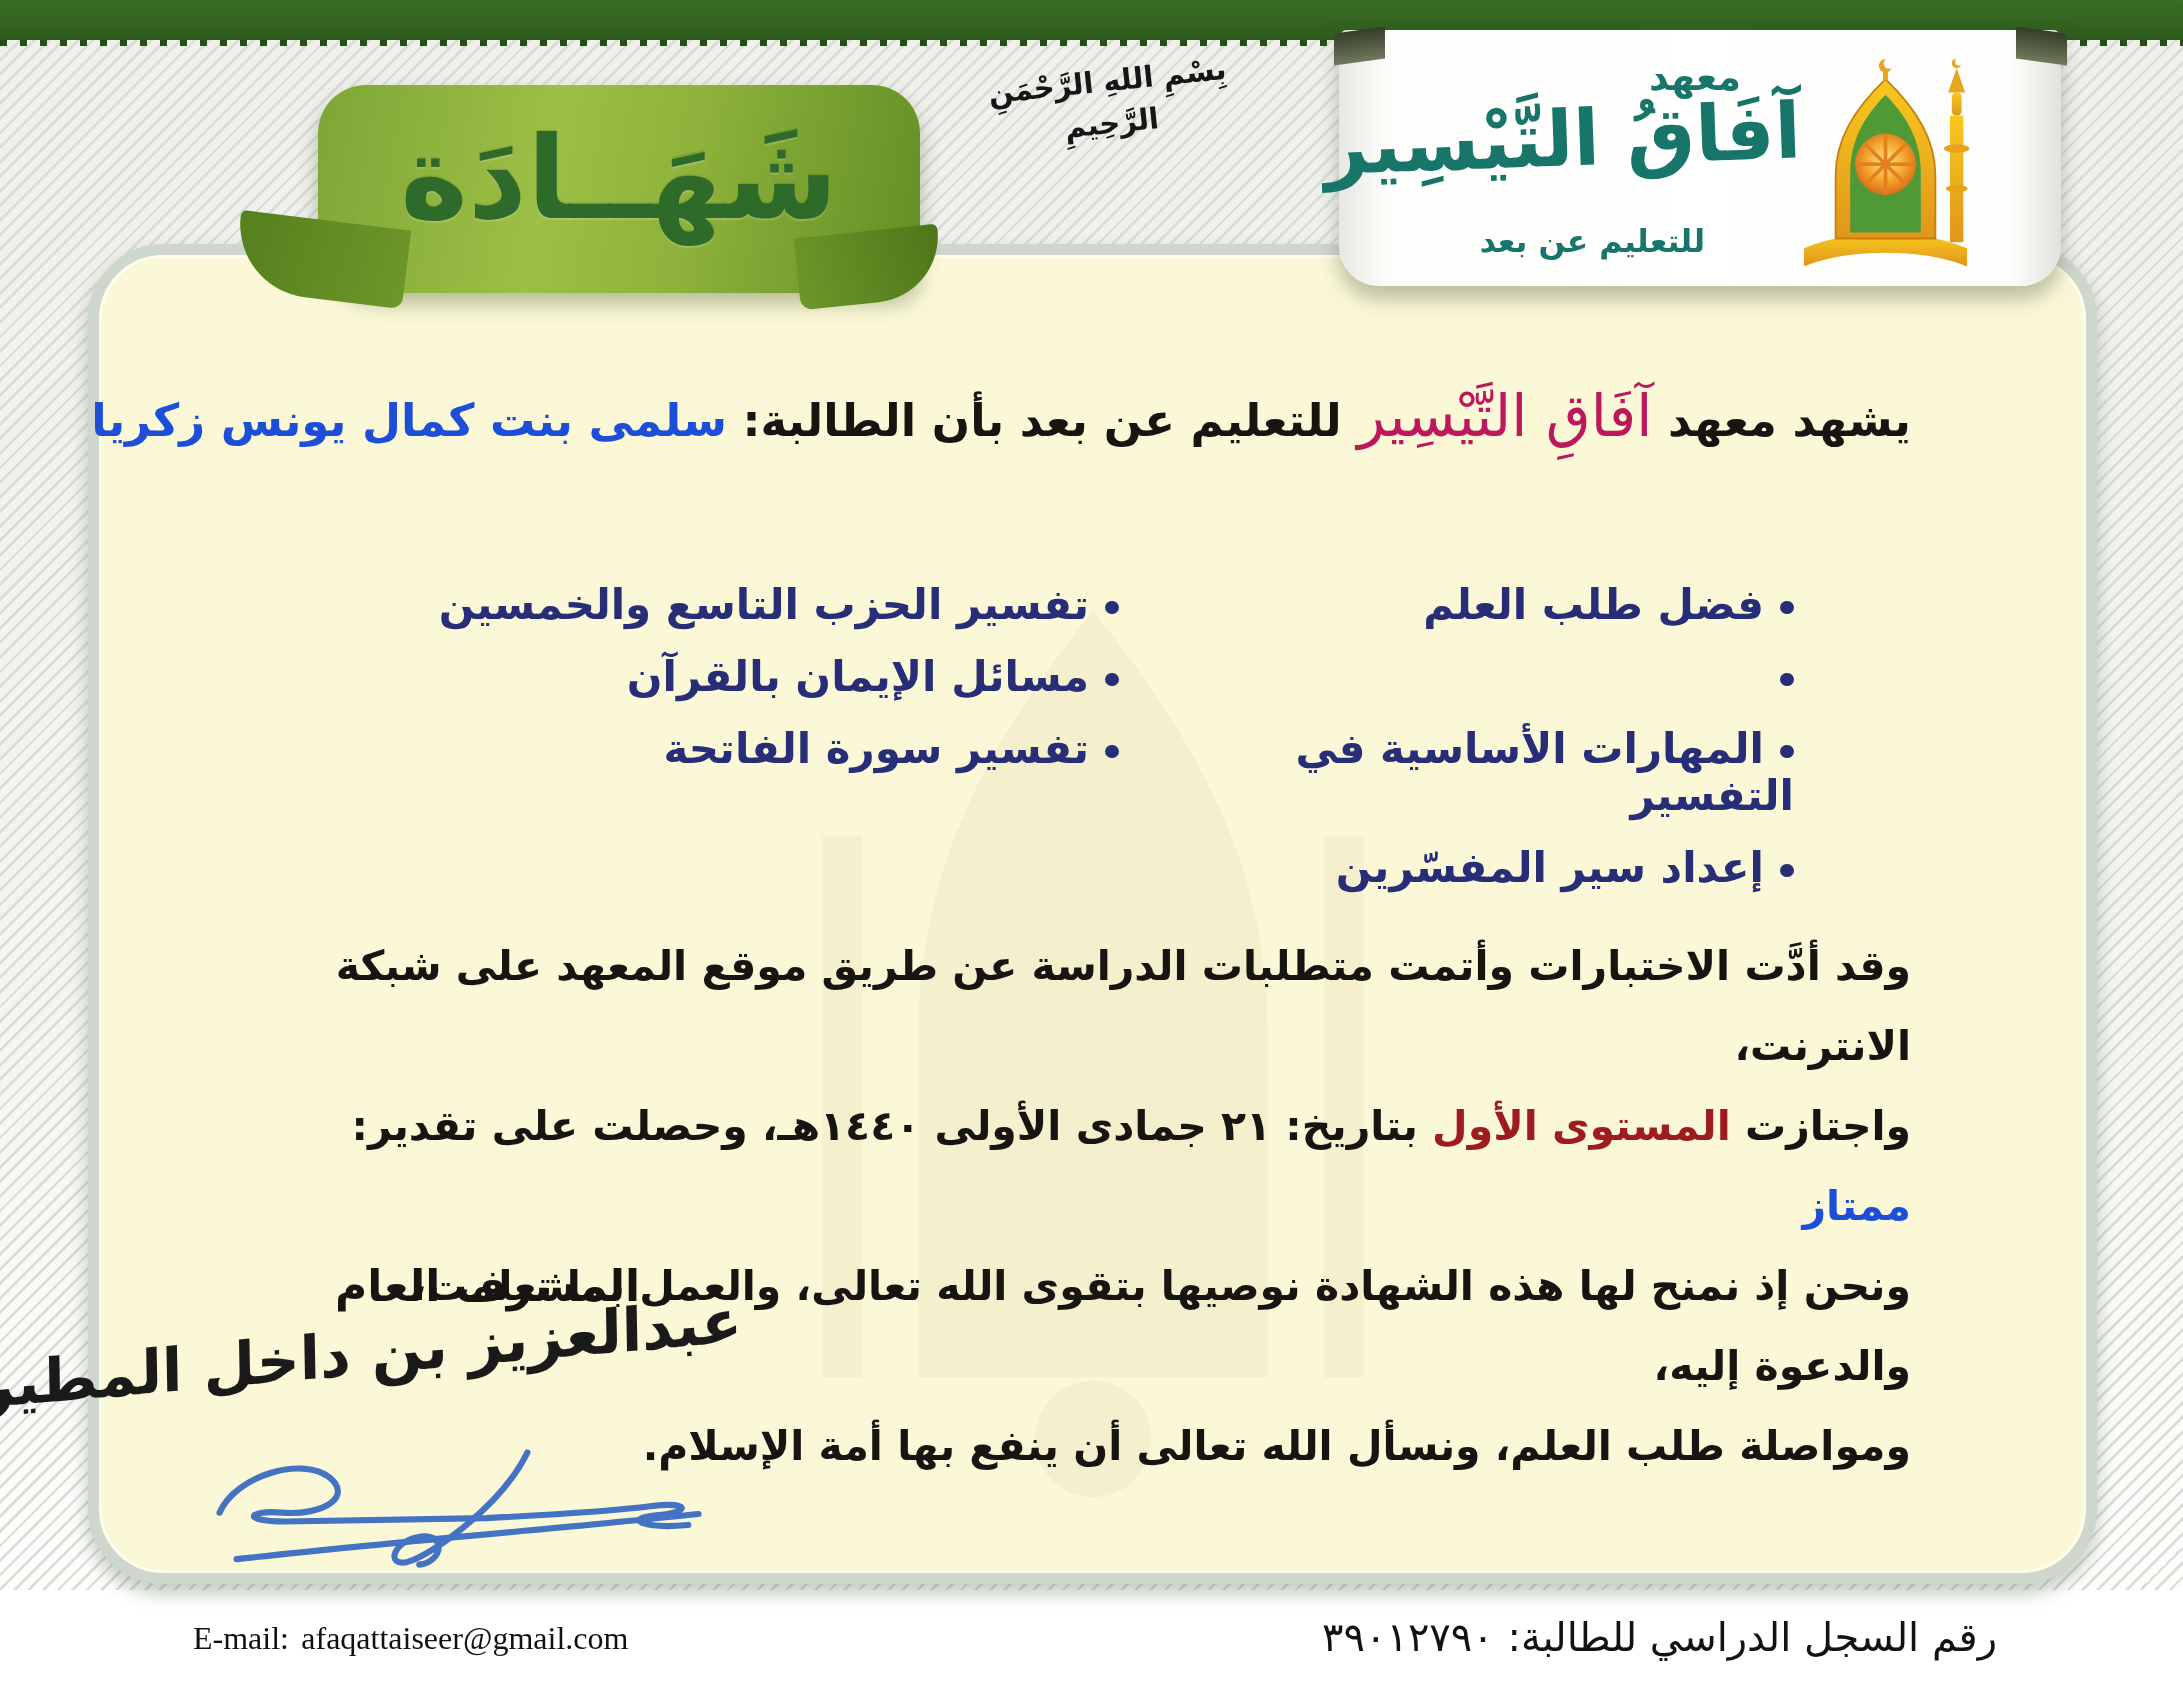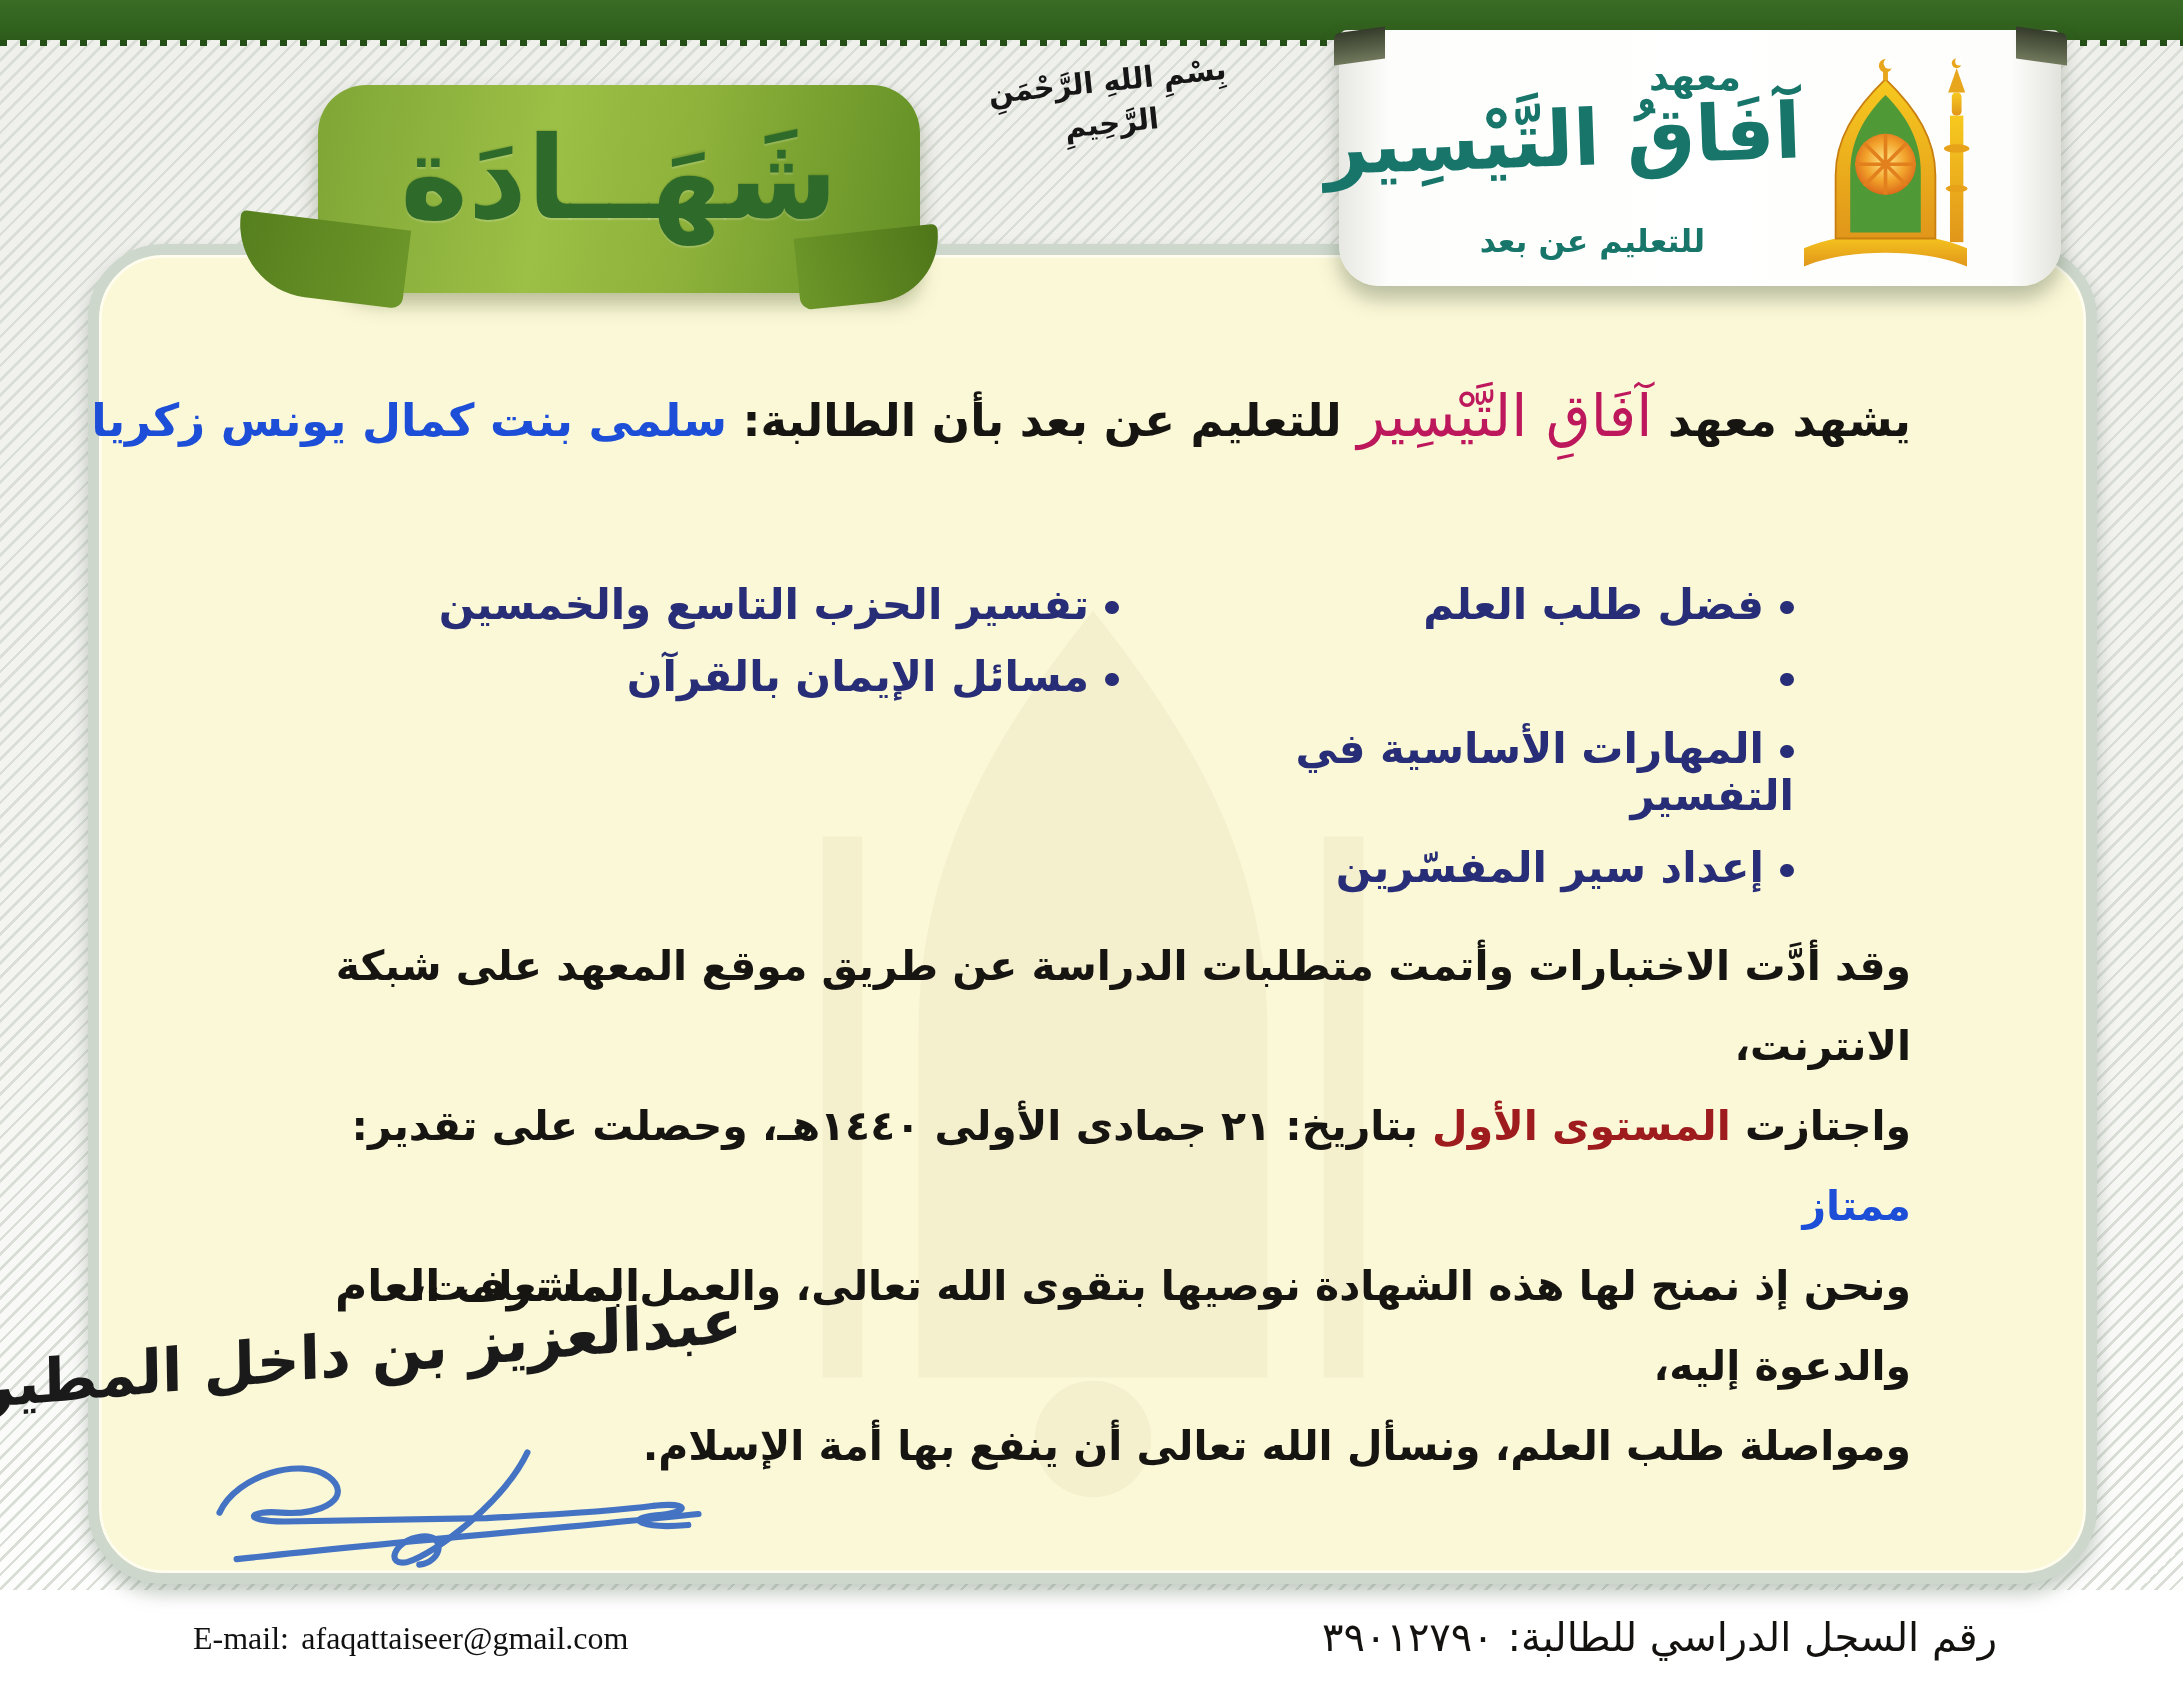--- a/index.html
+++ b/index.html
@@ -164,20 +164,21 @@
     <div class="courses courses-right">
       <div class="course"><span class="bullet"></span><span>فضل طلب العلم</span></div>
       <div class="course"><span class="bullet"></span></div>
       <div class="course"><span class="bullet"></span><span>المهارات الأساسية في التفسير</span></div>
       <div class="course"><span class="bullet"></span><span>إعداد سير المفسّرين</span></div>
     </div>
 
     <div class="courses courses-left">
       <div class="course"><span class="bullet"></span><span>تفسير الحزب التاسع والخمسين</span></div>
       <div class="course"><span class="bullet"></span><span>مسائل الإيمان بالقرآن</span></div>
+      <div class="course"><span class="bullet"></span><span>تفسير سورة الفاتحة</span></div>
     </div>
 
     <div class="paragraph">
       <div>وقد أدَّت الاختبارات وأتمت متطلبات الدراسة عن طريق موقع المعهد على شبكة الانترنت،</div>
       <div>
         <span>واجتازت </span><span class="level-name">المستوى الأول</span><span> بتاريخ: ٢١ جمادى الأولى ١٤٤٠هـ، وحصلت على تقدير: </span><span class="grade">ممتاز</span>
       </div>
       <div>ونحن إذ نمنح لها هذه الشهادة نوصيها بتقوى الله تعالى، والعمل بما تعلمت، والدعوة إليه،</div>
       <div>ومواصلة طلب العلم، ونسأل الله تعالى أن ينفع بها أمة الإسلام.</div>
     </div>

